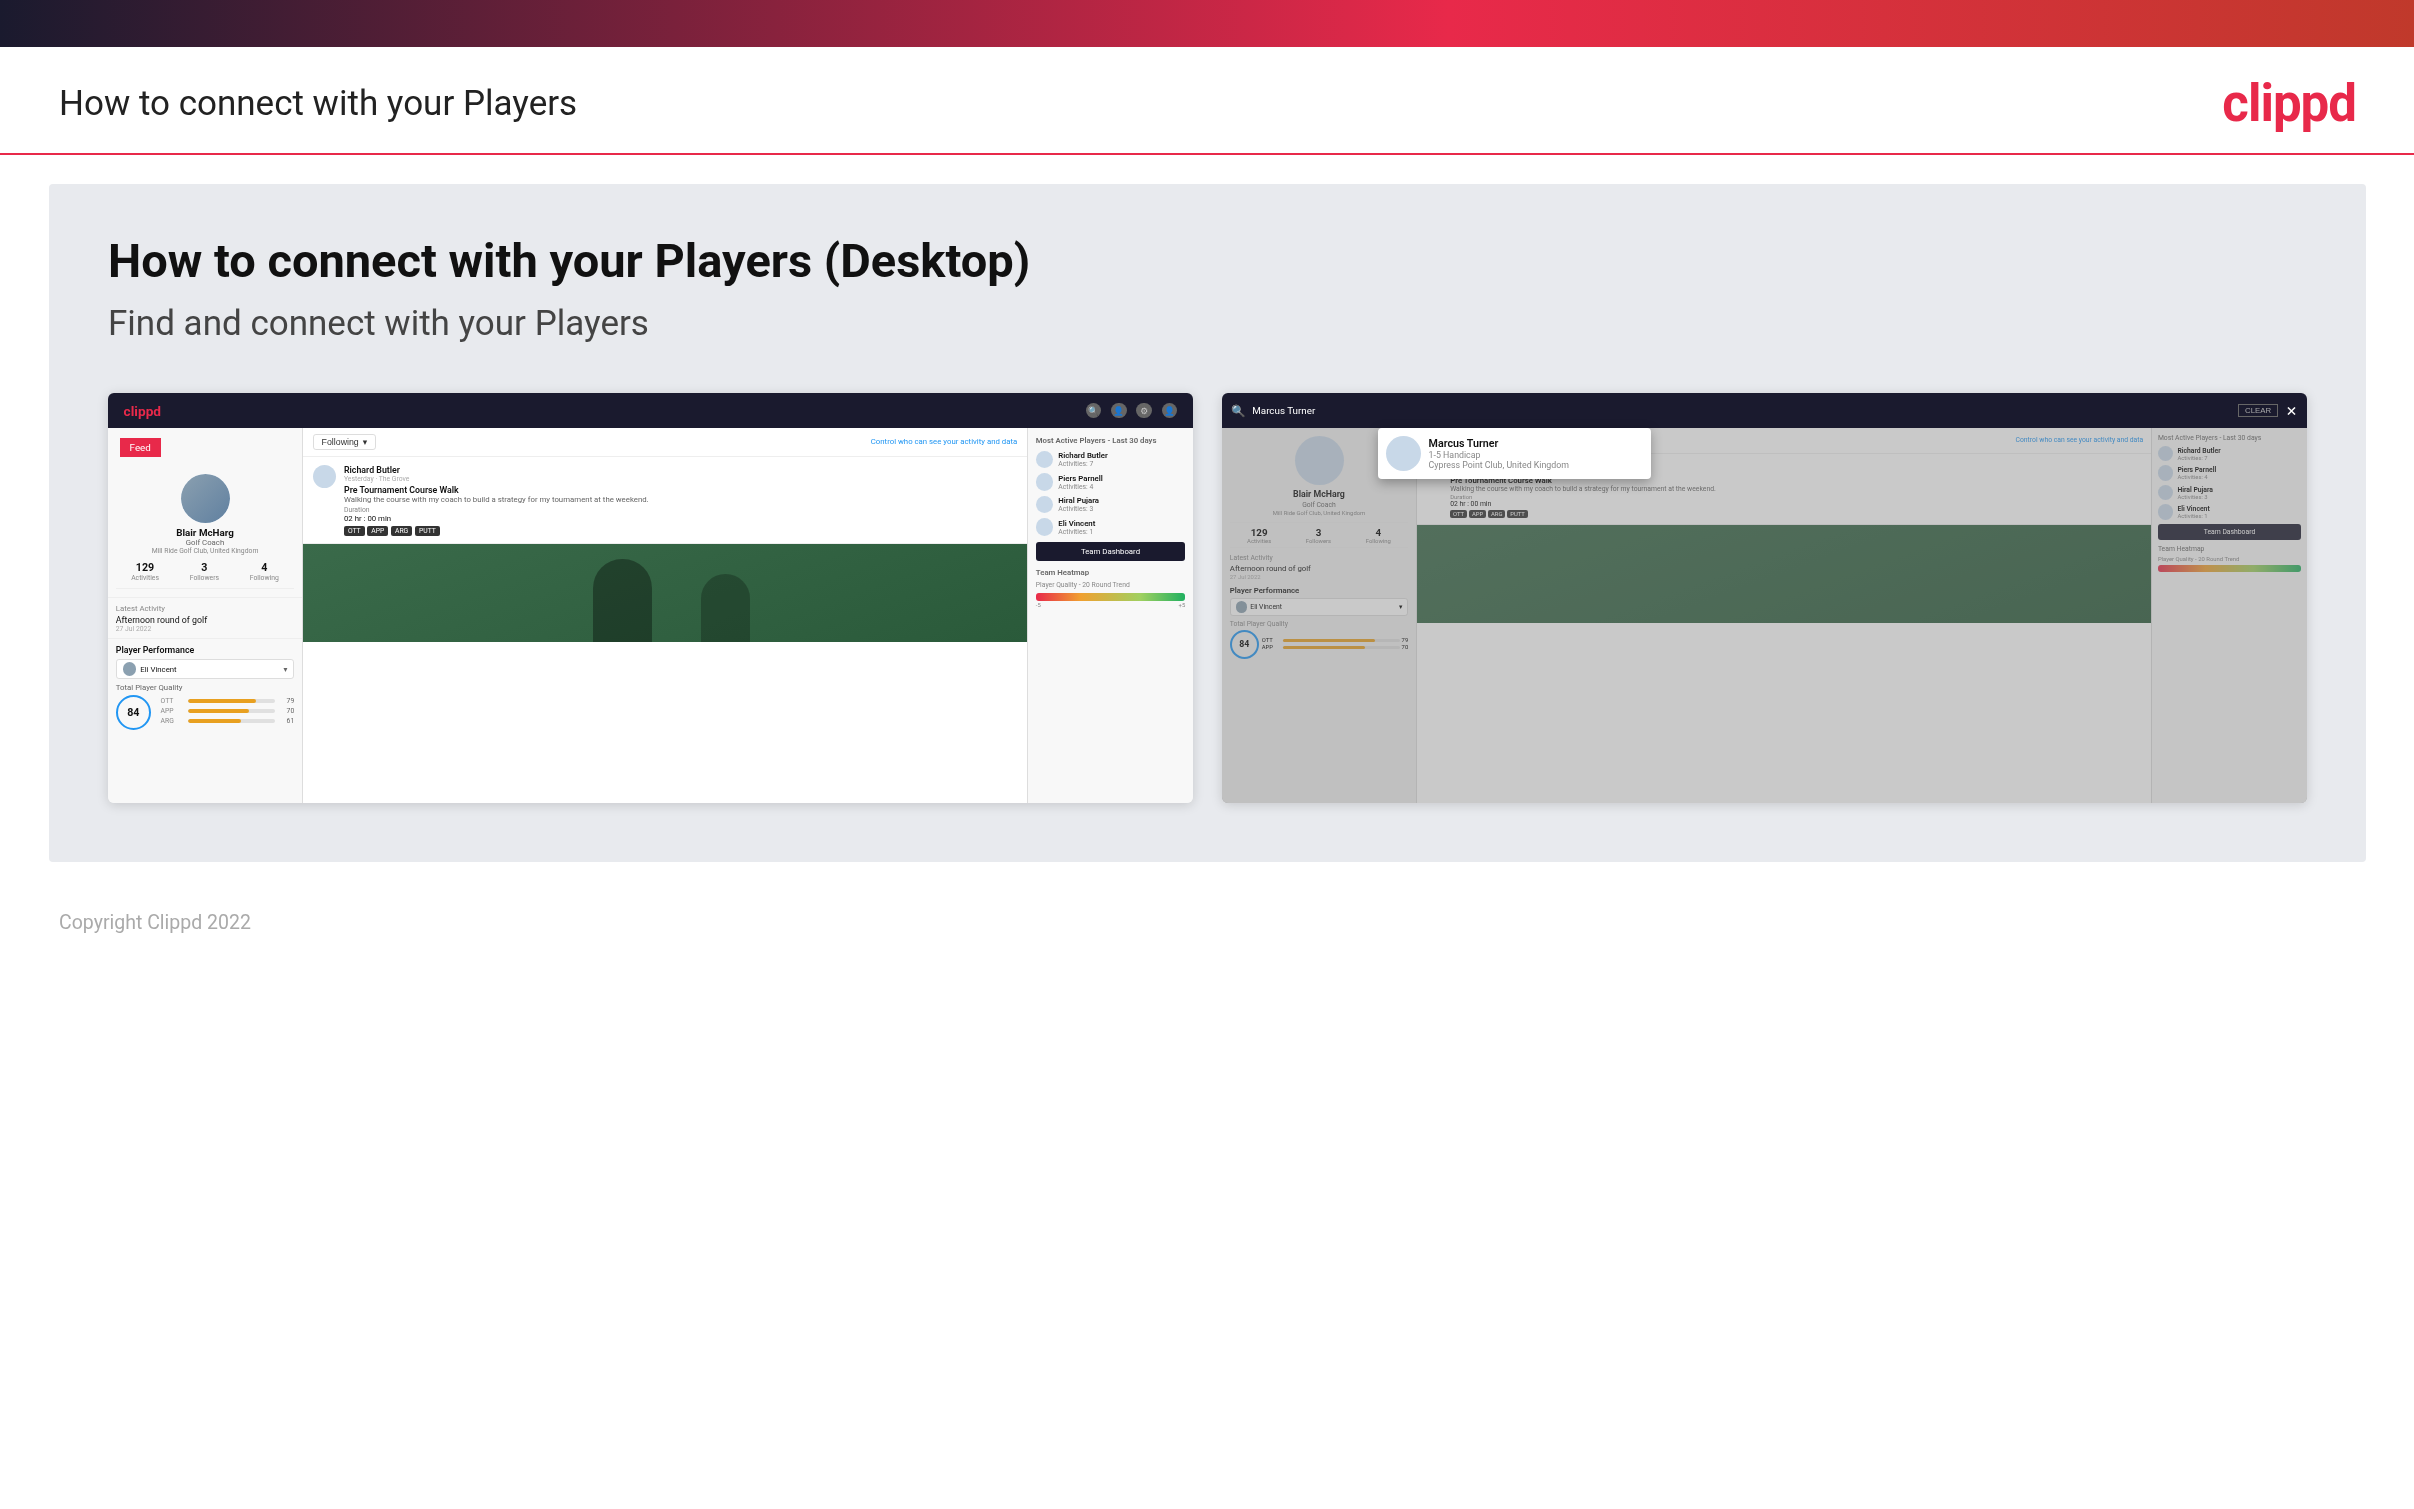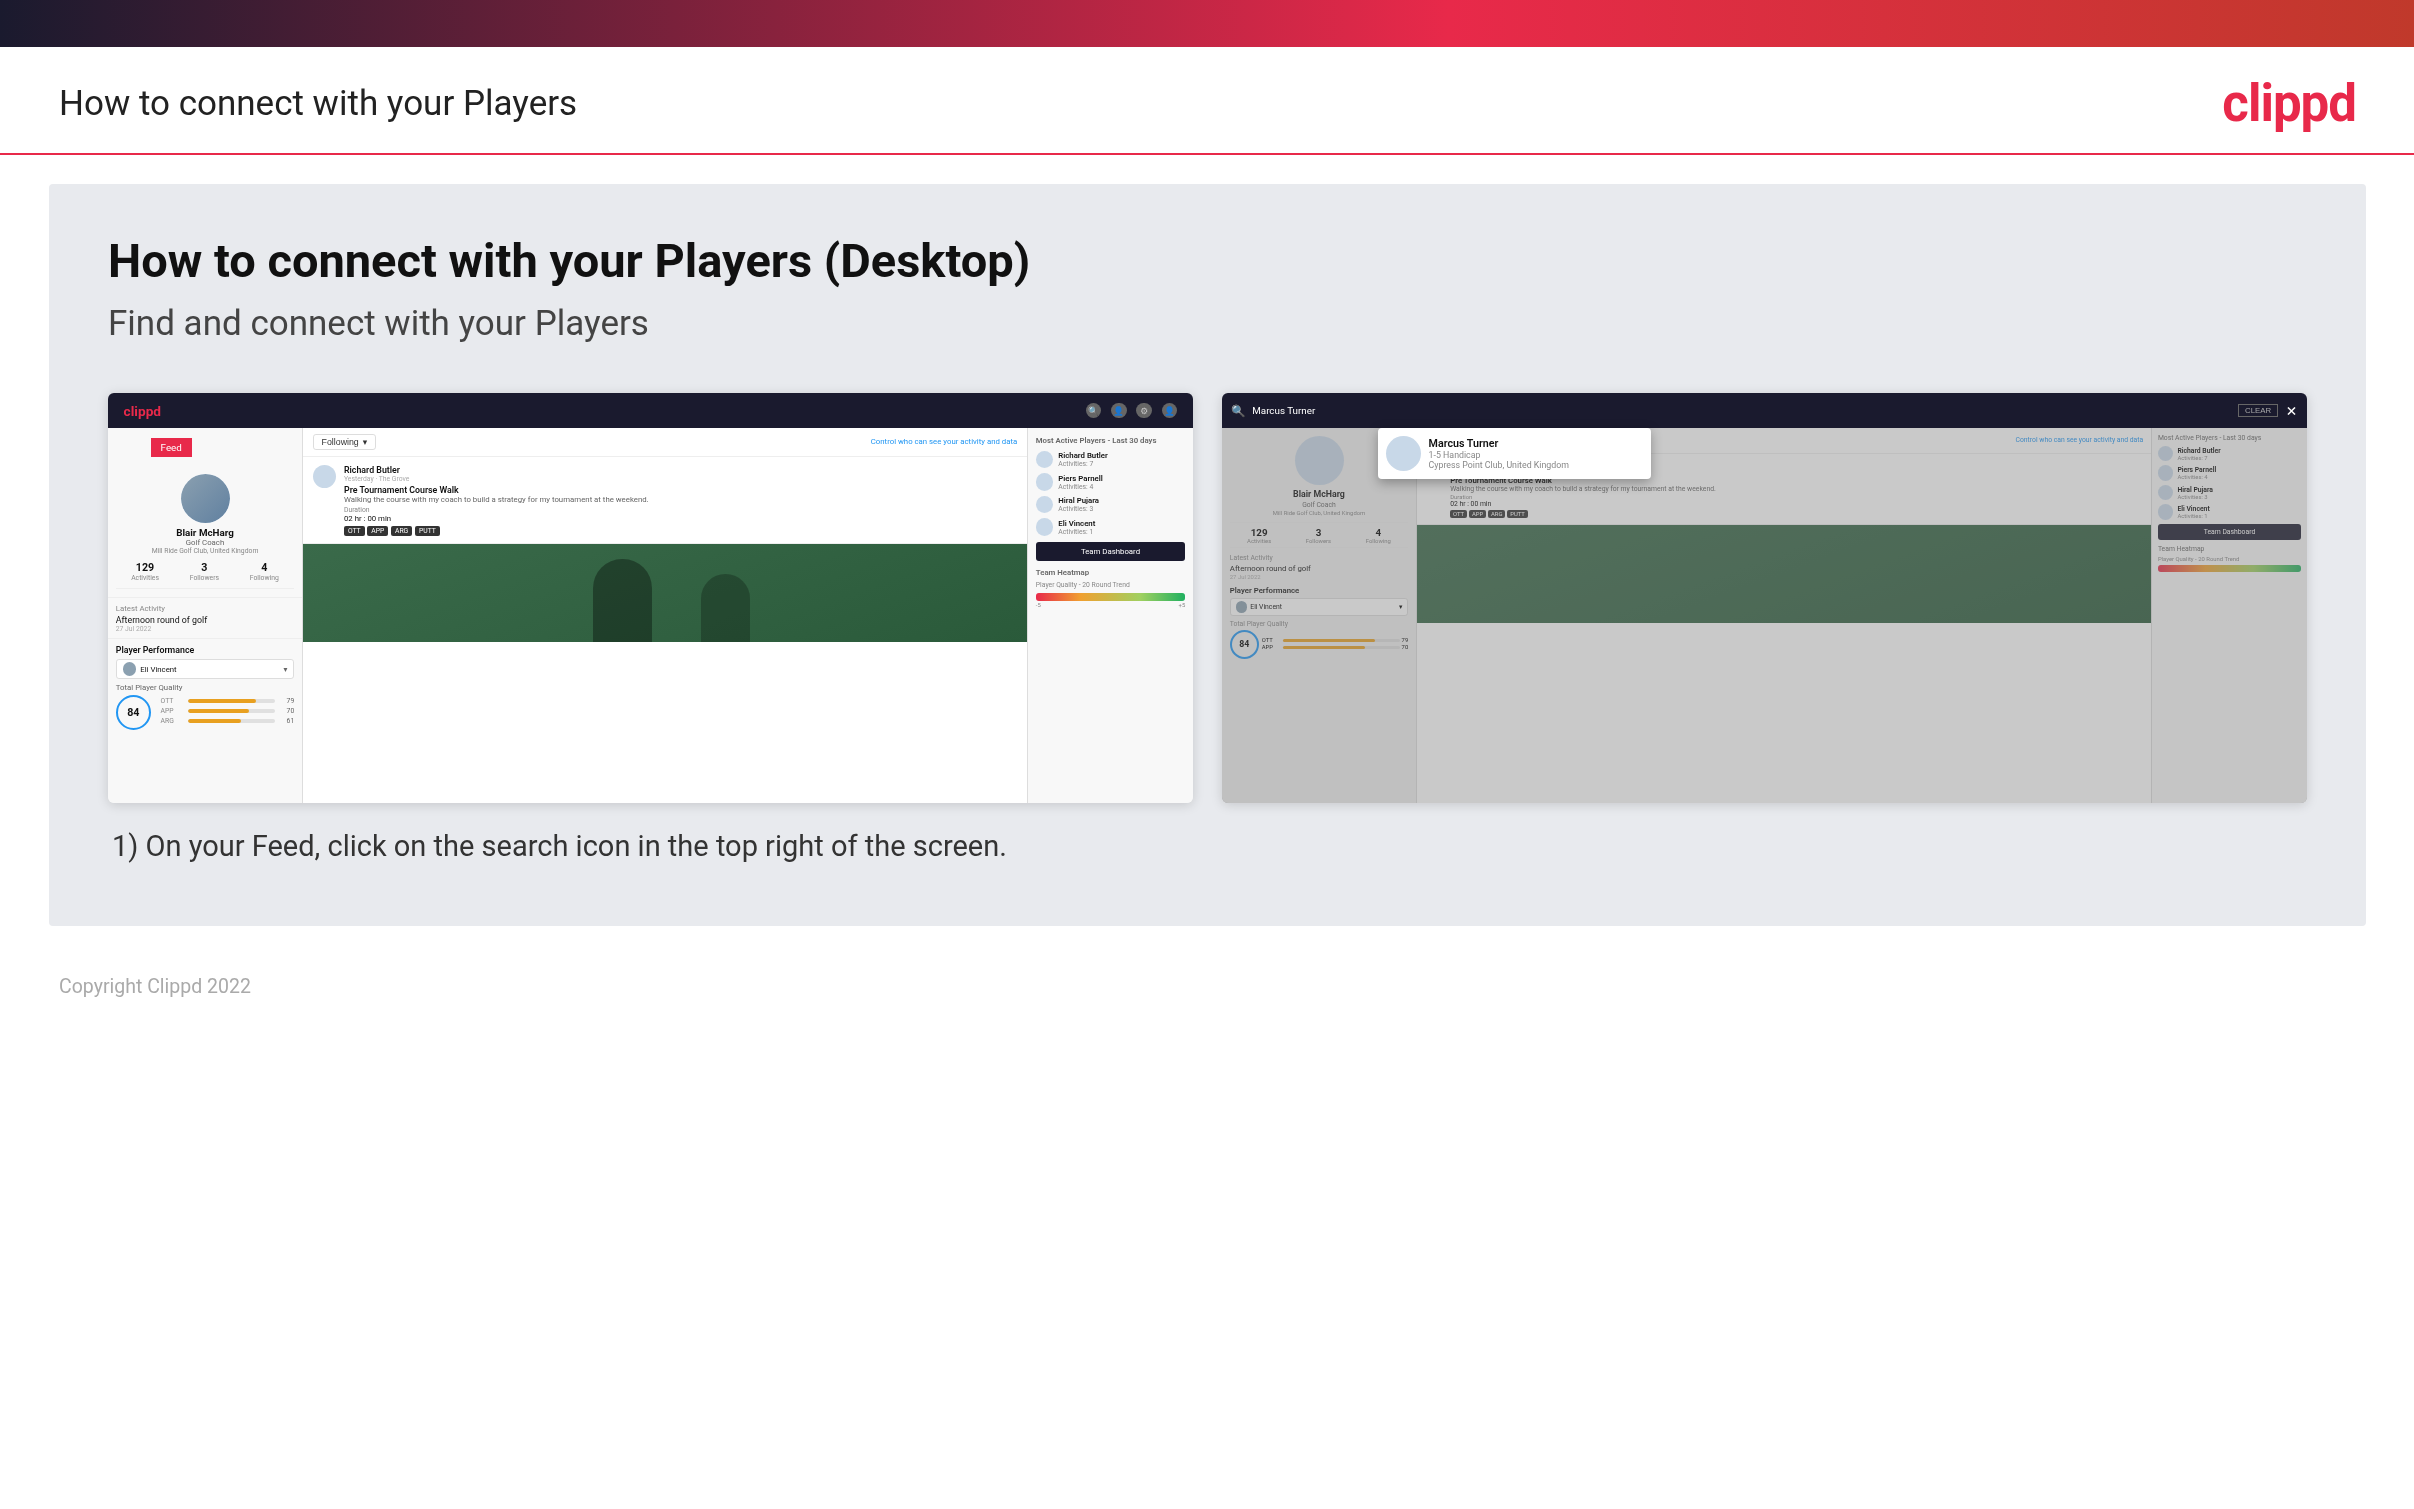--- a/index.html
+++ b/index.html
@@ -681,21 +681,21 @@
             <div class="app-nav-icon">🔍</div>
             <div class="app-nav-icon">👤</div>
             <div class="app-nav-icon">⚙</div>
             <div class="app-nav-icon">👤</div>
           </div>
         </div>
 
         <div class="app-body">
 
           <div class="app-left">
-            <div style="padding:3.9px 5.9px;margin-left:31px;">
+            <div style="padding:3.9px 5.9px;">
               <span class="feed-tab">Feed</span>
             </div>
             <div class="profile-card">
               <div class="profile-avatar">
                 <div class="profile-avatar-inner"></div>
               </div>
               <div class="profile-name">Blair McHarg</div>
               <div class="profile-role">Golf Coach</div>
               <div class="profile-club">Mill Ride Golf Club, United Kingdom</div>
               <div class="profile-stats">
@@ -823,24 +823,20 @@
             <div class="heatmap-subtitle">Player Quality - 20 Round Trend</div>
             <div class="heatmap-bar"></div>
             <div class="heatmap-labels">
               <span>-5</span>
               <span>+5</span>
             </div>
           </div>
         </div>
       </div>
 
-      <div class="caption">
-        <span>1)</span>
-        <span>On your Feed, click on the search icon in the top right of the screen.</span>
-      </div>
     </div>
 
     <div class="panel">
       <div class="panel2-screenshot">
 
         <div class="panel2-nav">
           <div class="search-input-area">
             <span class="search-icon-sm">🔍</span>
             <span class="search-value">Marcus Turner</span>
           </div>

